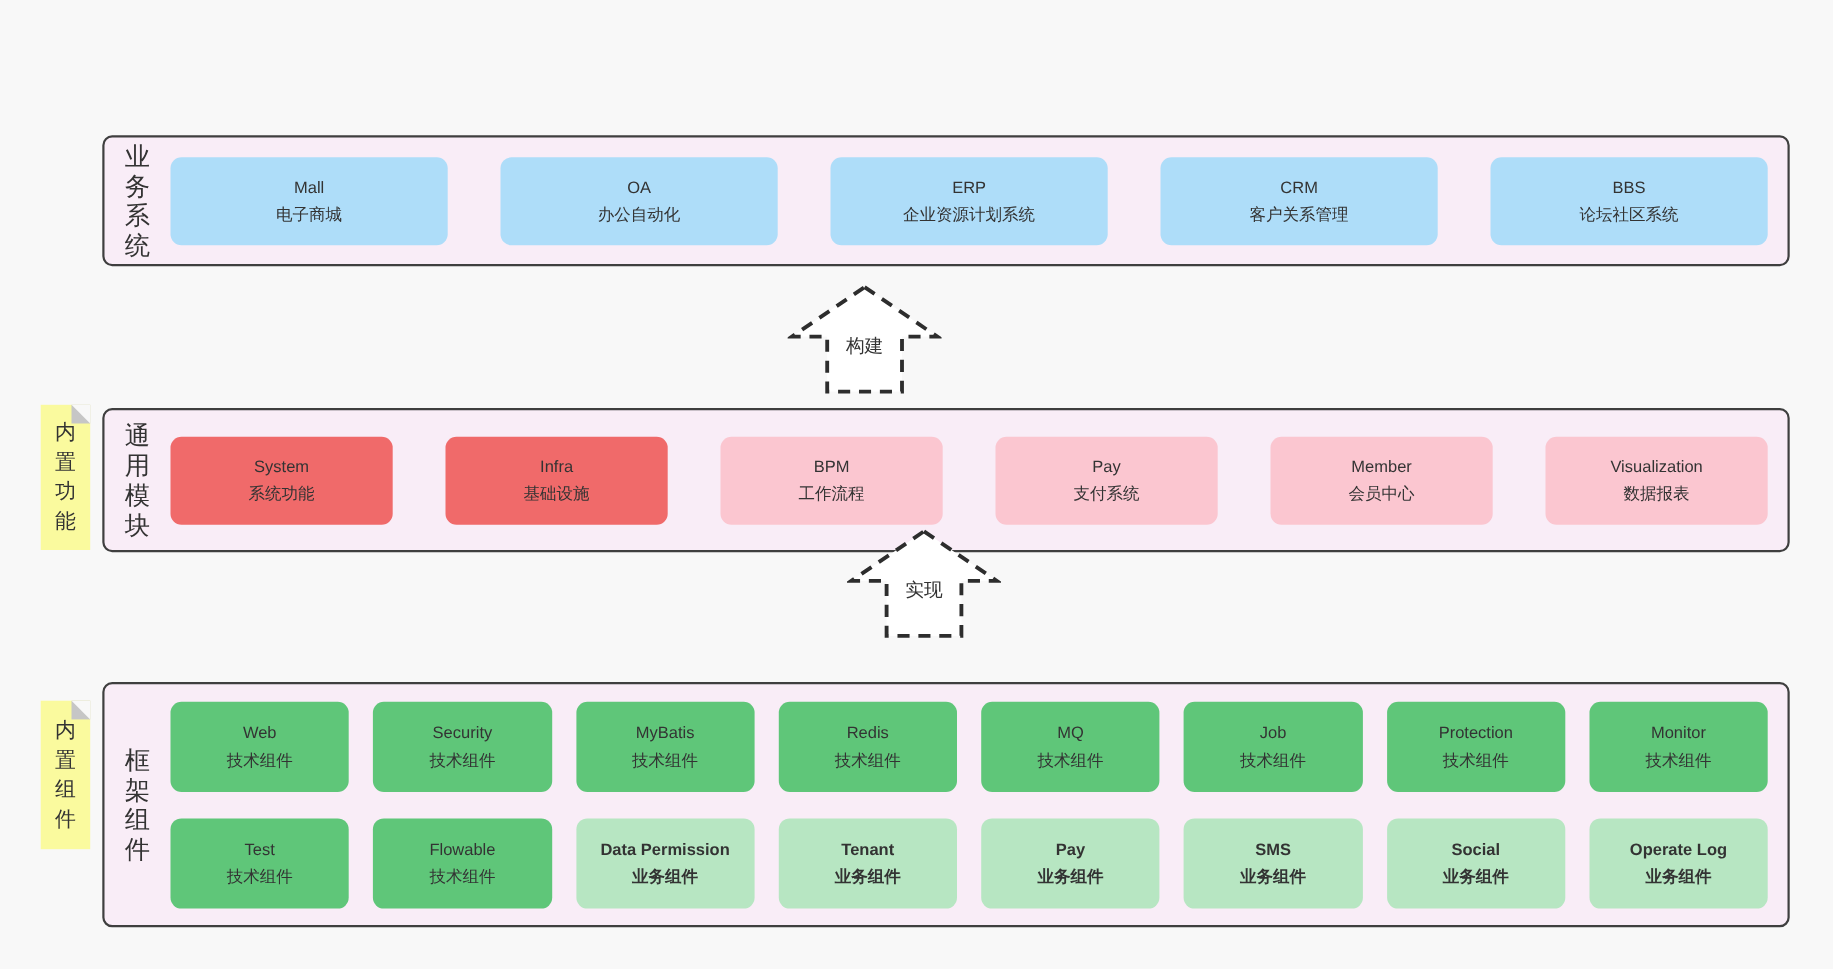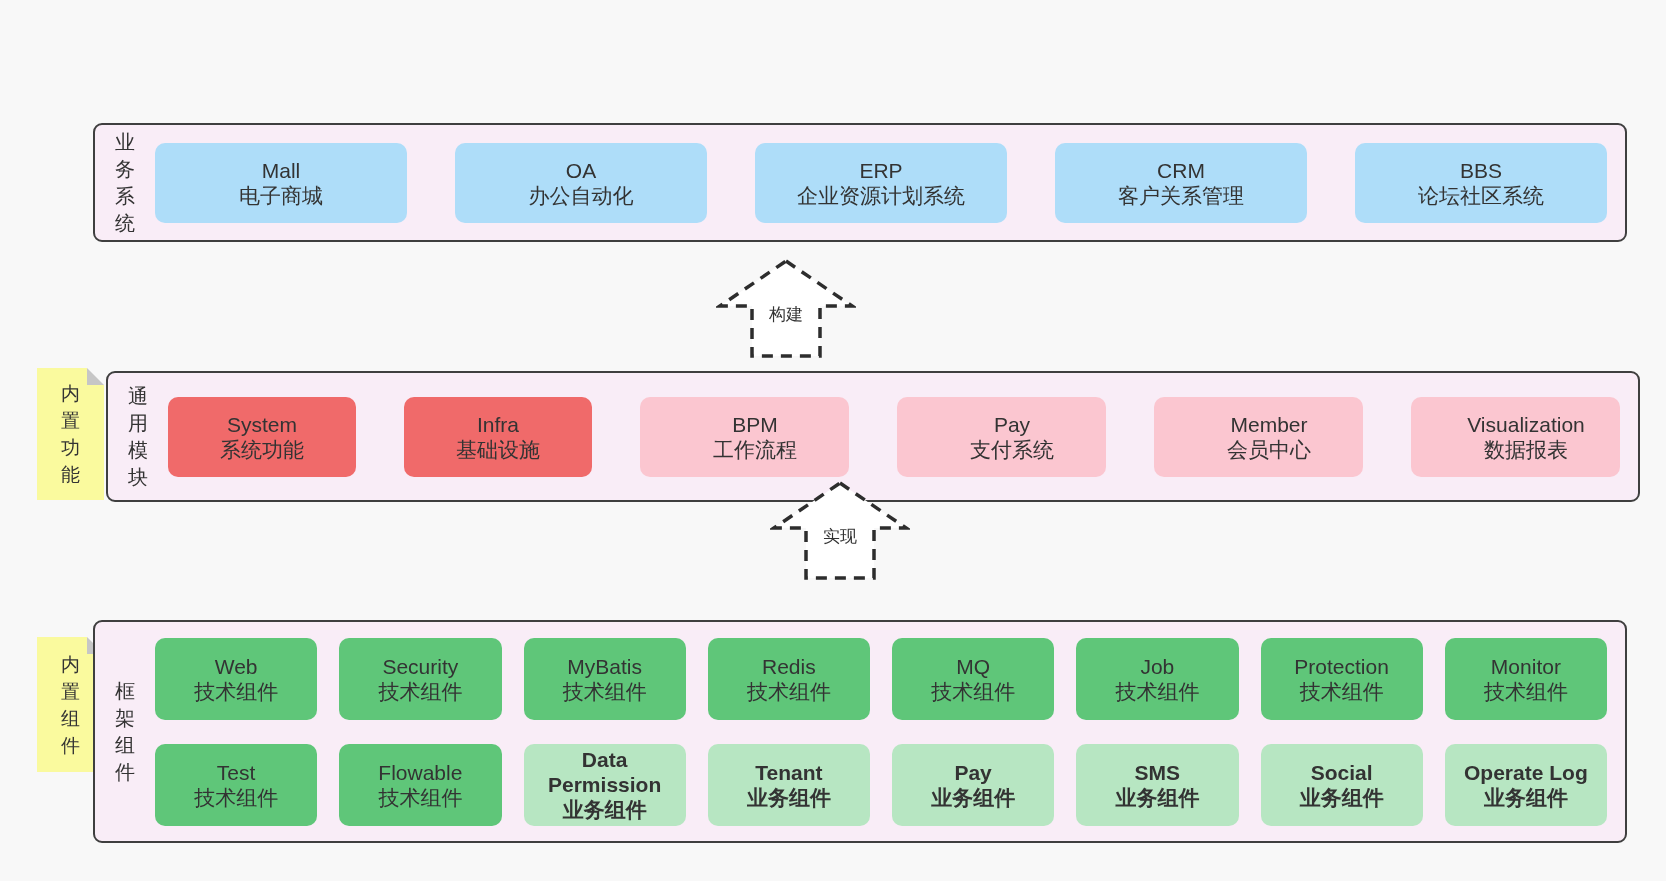--- a/index.html
+++ b/index.html
@@ -11,40 +11,40 @@
   }
   .layer{
     position:absolute;left:93px;width:1534px;box-sizing:border-box;
     background:var(--layer_bg,#f9edf7);
     border:2px solid var(--layer_border,#3f3f3f);
     border-radius:9px;
     display:flex;
   }
   .layer-label{flex:0 0 60px;display:flex;align-items:center;justify-content:center;}
   .vlabel{
-    width:24px;font-size:20px;line-height:27px;text-align:center;
+    width:24px;font-size:23px;line-height:27px;text-align:center;
     word-break:break-all;white-space:normal;color:var(--text,#333);
   }
   .layer-content{flex:1;display:flex;align-items:center;gap:48px;padding-right:18px;}
   .layer-content-col{flex:1;display:flex;flex-direction:column;justify-content:center;gap:24px;padding-right:18px;}
   .row{display:flex;gap:22px;}
   .box{
     flex:1;height:80px;border-radius:10px;
     display:flex;flex-direction:column;justify-content:center;align-items:center;
-    text-align:center;font-size:21px;line-height:25px;color:var(--text,#333);
+    text-align:center;font-size:15px;line-height:25px;color:var(--text,#333);
   }
   .row .box{height:82px;}
   .box .box-title{white-space:normal;padding:0 6px;}
   .blue{background:var(--blue,#aeddf9);}
   .red{background:var(--red,#f06a6a);}
-  .pink{background:var(--pink,#fbc6d0);padding-left:21px;}
+  .pink{background:var(--pink,#fbc6d0);}
   .green{background:var(--green,#5fc679);}
   .green-light{background:var(--green_light,#b7e6c2);font-weight:bold;}
   .sticky{
-    position:absolute;width:67px;box-sizing:border-box;
+    position:absolute;width:45px;box-sizing:border-box;
     background:var(--yellow,#fafa9e);
     display:flex;align-items:center;justify-content:center;
   }
   .sticky::before{
     content:"";position:absolute;top:0;right:0;width:0;height:0;
     border-style:solid;border-width:0 17px 17px 0;
     border-color:var(--page_bg,#f8f8f8) var(--page_bg,#f8f8f8) var(--fold,#c6c6c6) var(--fold,#c6c6c6);
   }
   .sticky .vlabel{font-size:19px;line-height:27px;}
   .arrow{position:absolute;width:140px;height:102px;}
@@ -86,21 +86,21 @@
   <svg width="140" height="102" viewBox="0 0 140 102">
     <polygon points="70,3 136,48 104,48 104,98 36,98 36,48 4,48" fill="#ffffff" stroke="#2d2d2d" stroke-width="3.5" stroke-dasharray="11 8"></polygon>
     <text x="70" y="62" text-anchor="middle">构建</text>
   </svg>
 </div>
 
 <div class="sticky" style="left:37px;top:368px;height:132px;">
   <div class="vlabel">内置功能</div>
 </div>
 
-<div class="layer" style="top:371px;height:131px;margin-left:13px;">
+<div class="layer" style="top:371px;height:131px;">
   <div class="layer-label">
     <div class="vlabel">通用模块</div>
   </div>
   <div class="layer-content">
     <div class="box red">
       <div class="box-title">System</div>
       <div class="box-sub">系统功能</div>
     </div>
     <div class="box red">
       <div class="box-title">Infra</div>

